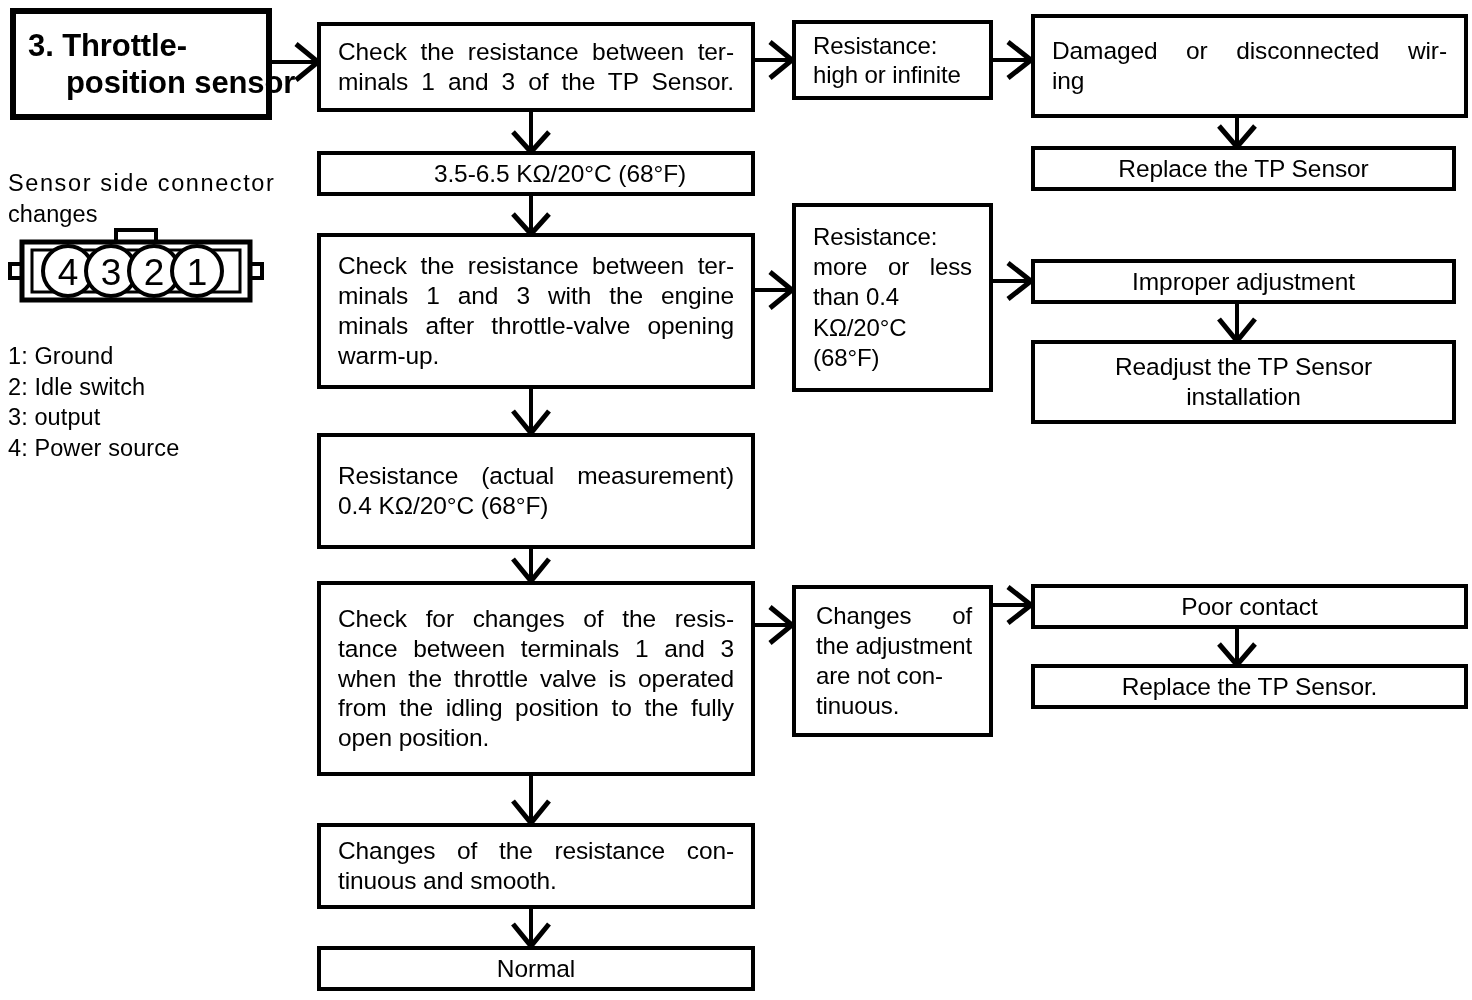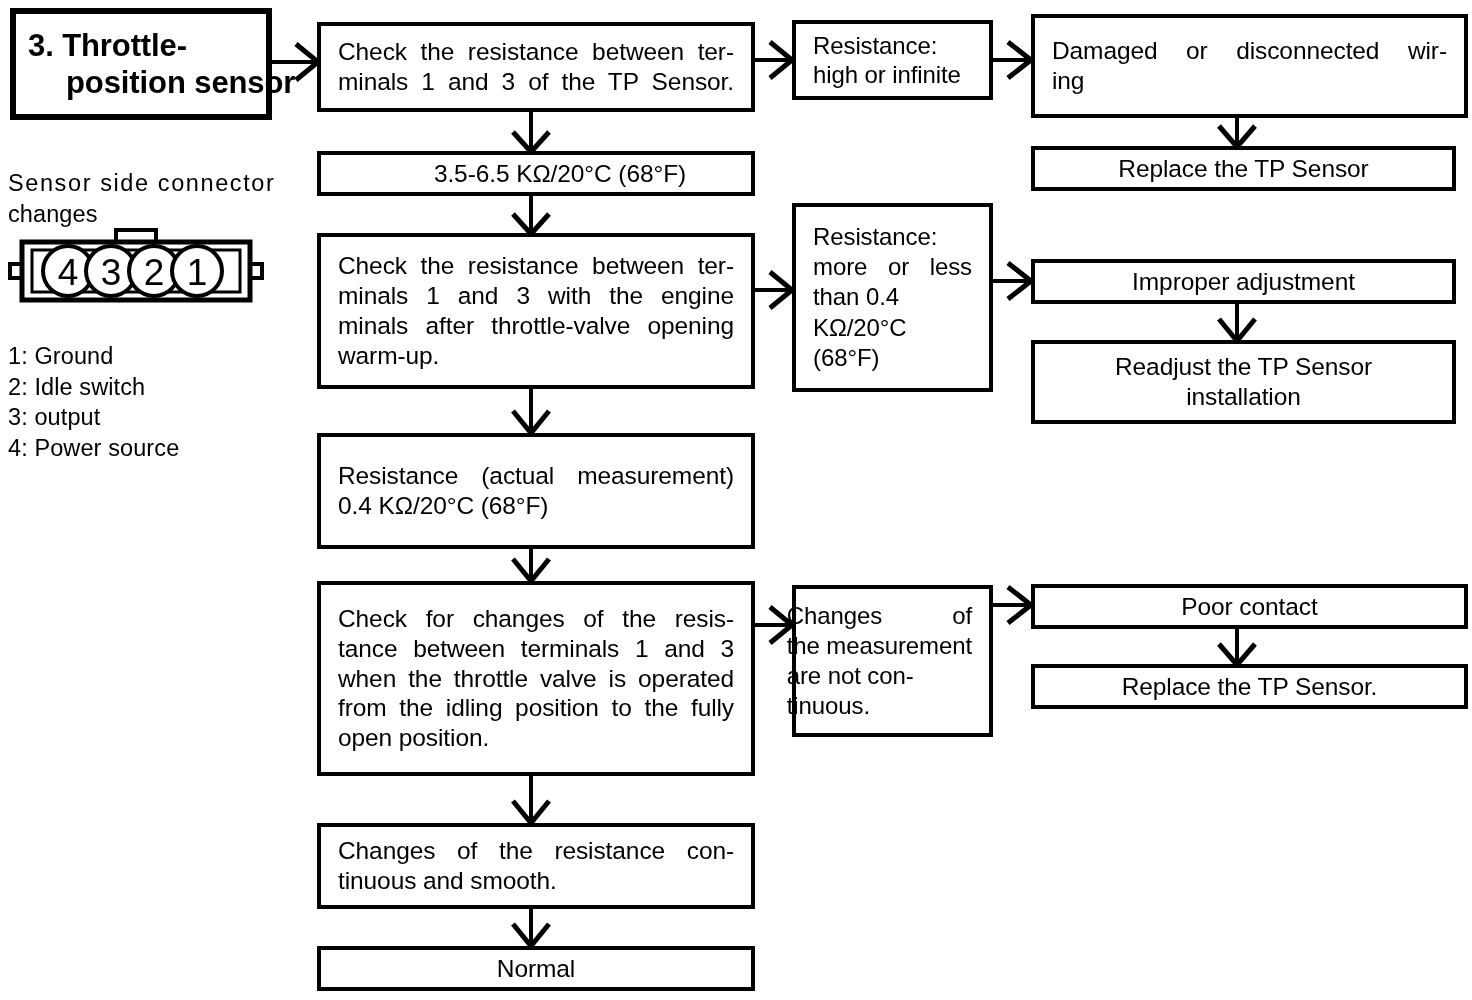--- a/index.html
+++ b/index.html
@@ -263,21 +263,21 @@
   <div class="box center" style="left:1031px;top:340px;width:425px;height:84px;">
     <div class="txt">
       <span class="ln">Readjust the TP Sensor</span>
       <span class="ln">installation</span>
     </div>
   </div>
 
   <div class="box left" style="left:792px;top:585px;width:201px;height:152px;align-items:flex-end;">
     <div class="txt" style="font-size:24px;line-height:1.26;">
       <span class="ln stretch">Changes of</span>
-      <span class="ln">the measurement</span>
+      <span class="ln">the adjustment</span>
       <span class="ln">are not con-</span>
       <span class="ln">tinuous.</span>
     </div>
   </div>
 
   <div class="box center" style="left:1031px;top:584px;width:437px;height:45px;">
     <div class="txt">
       <span class="ln">Poor contact</span>
     </div>
   </div>

